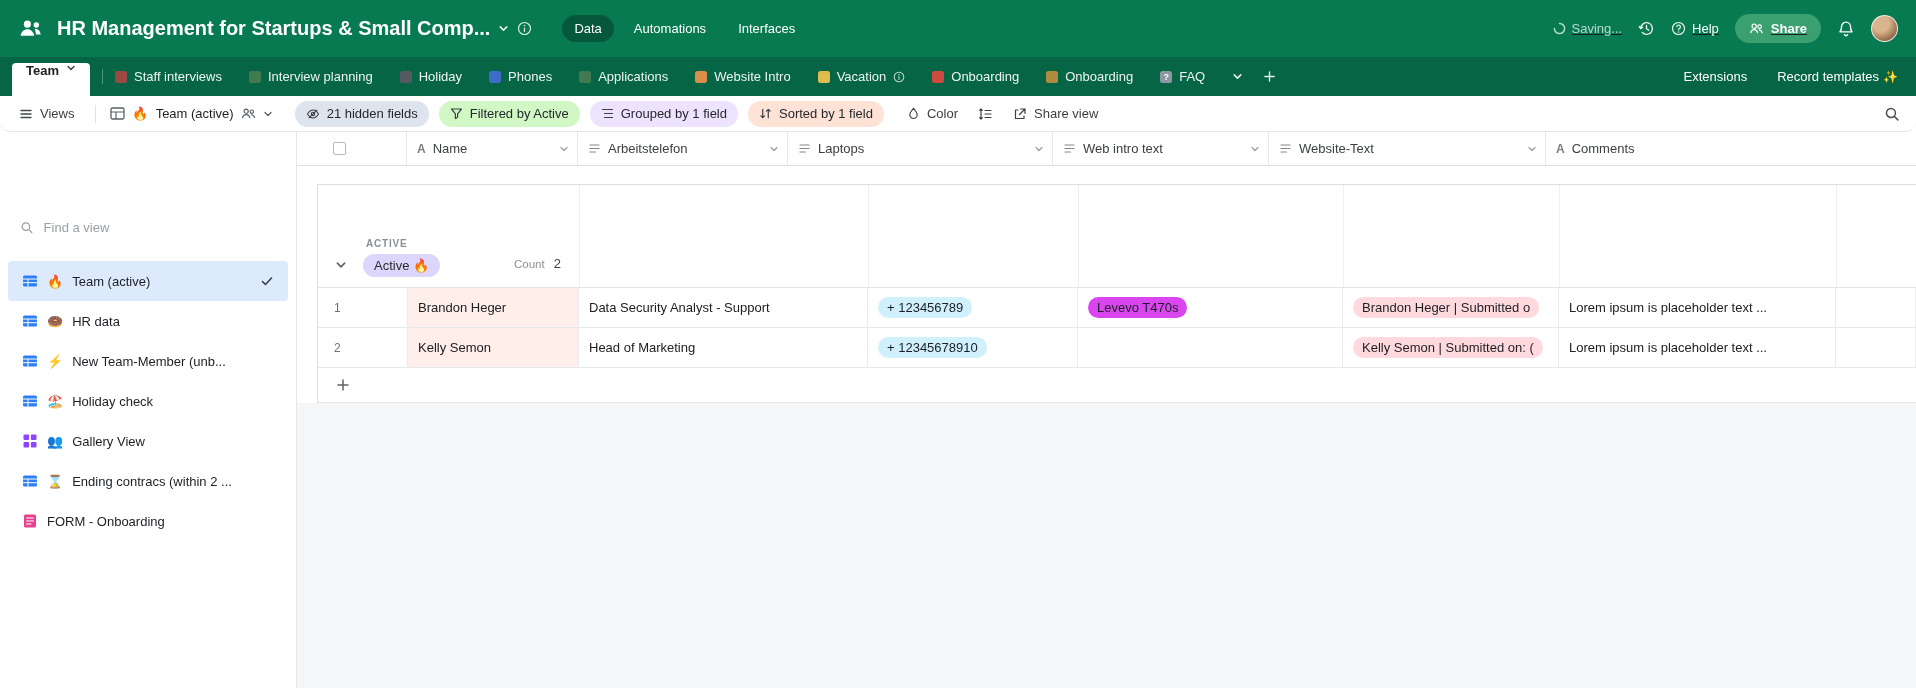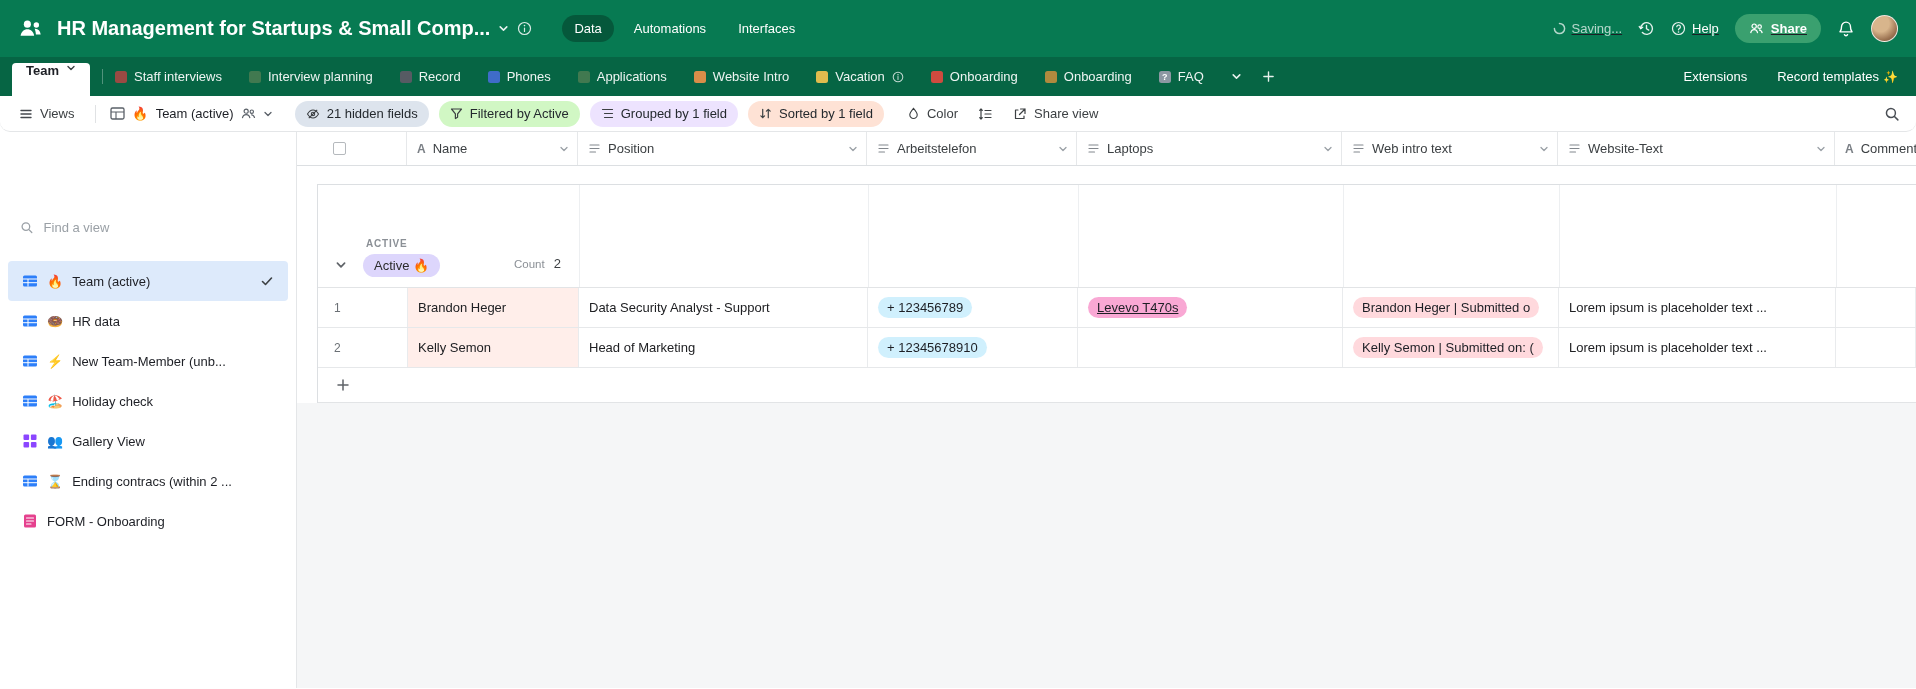--- a/index.html
+++ b/index.html
@@ -183,21 +183,21 @@
     <div class="tab">
       <span class="tab-ic" style="background: rgb(154, 74, 67);"></span>
       <span>Staff interviews</span>
     </div>
     <div class="tab">
       <span class="tab-ic" style="background: rgb(65, 121, 80);"></span>
       <span>Interview planning</span>
     </div>
     <div class="tab">
       <span class="tab-ic" style="background: rgb(86, 91, 99);"></span>
-      <span>Record</span>
+      <span>Holiday</span>
     </div>
     <div class="tab">
       <span class="tab-ic" style="background: rgb(63, 108, 201);"></span>
       <span>Phones</span>
     </div>
     <div class="tab">
       <span class="tab-ic" style="background: rgb(65, 121, 80);"></span>
       <span>Applications</span>
     </div>
     <div class="tab">
@@ -402,31 +402,20 @@
 
   <section class="gridarea">
 
     <div class="ghead">
       <div class="hc w0">
         <span class="cb"></span>
       </div>
       <div class="hc w1">
         <span class="fA">A</span>
         <span>Name</span>
-        <span class="hchev">
-            <svg width="10" height="10" viewBox="0 0 10 10">
-              <path d="M2 3.5l3 3 3-3" fill="none" stroke="currentColor" stroke-width="1.3" stroke-linecap="round" stroke-linejoin="round"></path>
-            </svg>
-          </span>
-      </div>
-      <div class="hc w2">
-        <svg width="13" height="13" viewBox="0 0 13 13" fill="none" stroke="#82878d" stroke-width="1.2" stroke-linecap="round">
-            <path d="M2 3h9M2 6.5h9M2 10h5.5"></path>
-          </svg>
-        <span>Position</span>
         <span class="hchev">
             <svg width="10" height="10" viewBox="0 0 10 10">
               <path d="M2 3.5l3 3 3-3" fill="none" stroke="currentColor" stroke-width="1.3" stroke-linecap="round" stroke-linejoin="round"></path>
             </svg>
           </span>
       </div>
       <div class="hc w3">
         <svg width="13" height="13" viewBox="0 0 13 13" fill="none" stroke="#82878d" stroke-width="1.2" stroke-linecap="round">
             <path d="M2 3h9M2 6.5h9M2 10h5.5"></path>
           </svg>
@@ -502,21 +491,21 @@
       </div>
 
       <div class="grow">
         <div class="rc r0">1</div>
         <div class="rc w1" style="background: rgb(255, 238, 234);">Brandon Heger</div>
         <div class="rc w2">Data Security Analyst - Support</div>
         <div class="rc w3">
           <span class="cellchip" style="background: rgb(208, 240, 253);">+ 123456789</span>
         </div>
         <div class="rc w4">
-          <span class="cellchip" style="background: #f9a8d4; text-decoration: underline;">Levevo T470s</span>
+          <span class="cellchip" style="background: #d946ef;">Levevo T470s</span>
         </div>
         <div class="rc w5">
           <span class="cellchip" style="background: rgb(255, 217, 221);">Brandon Heger | Submitted o</span>
         </div>
         <div class="rc w6">Lorem ipsum is placeholder text ...</div>
         <div class="rc w7"></div>
       </div>
 
       <div class="grow">
         <div class="rc r0">2</div>

